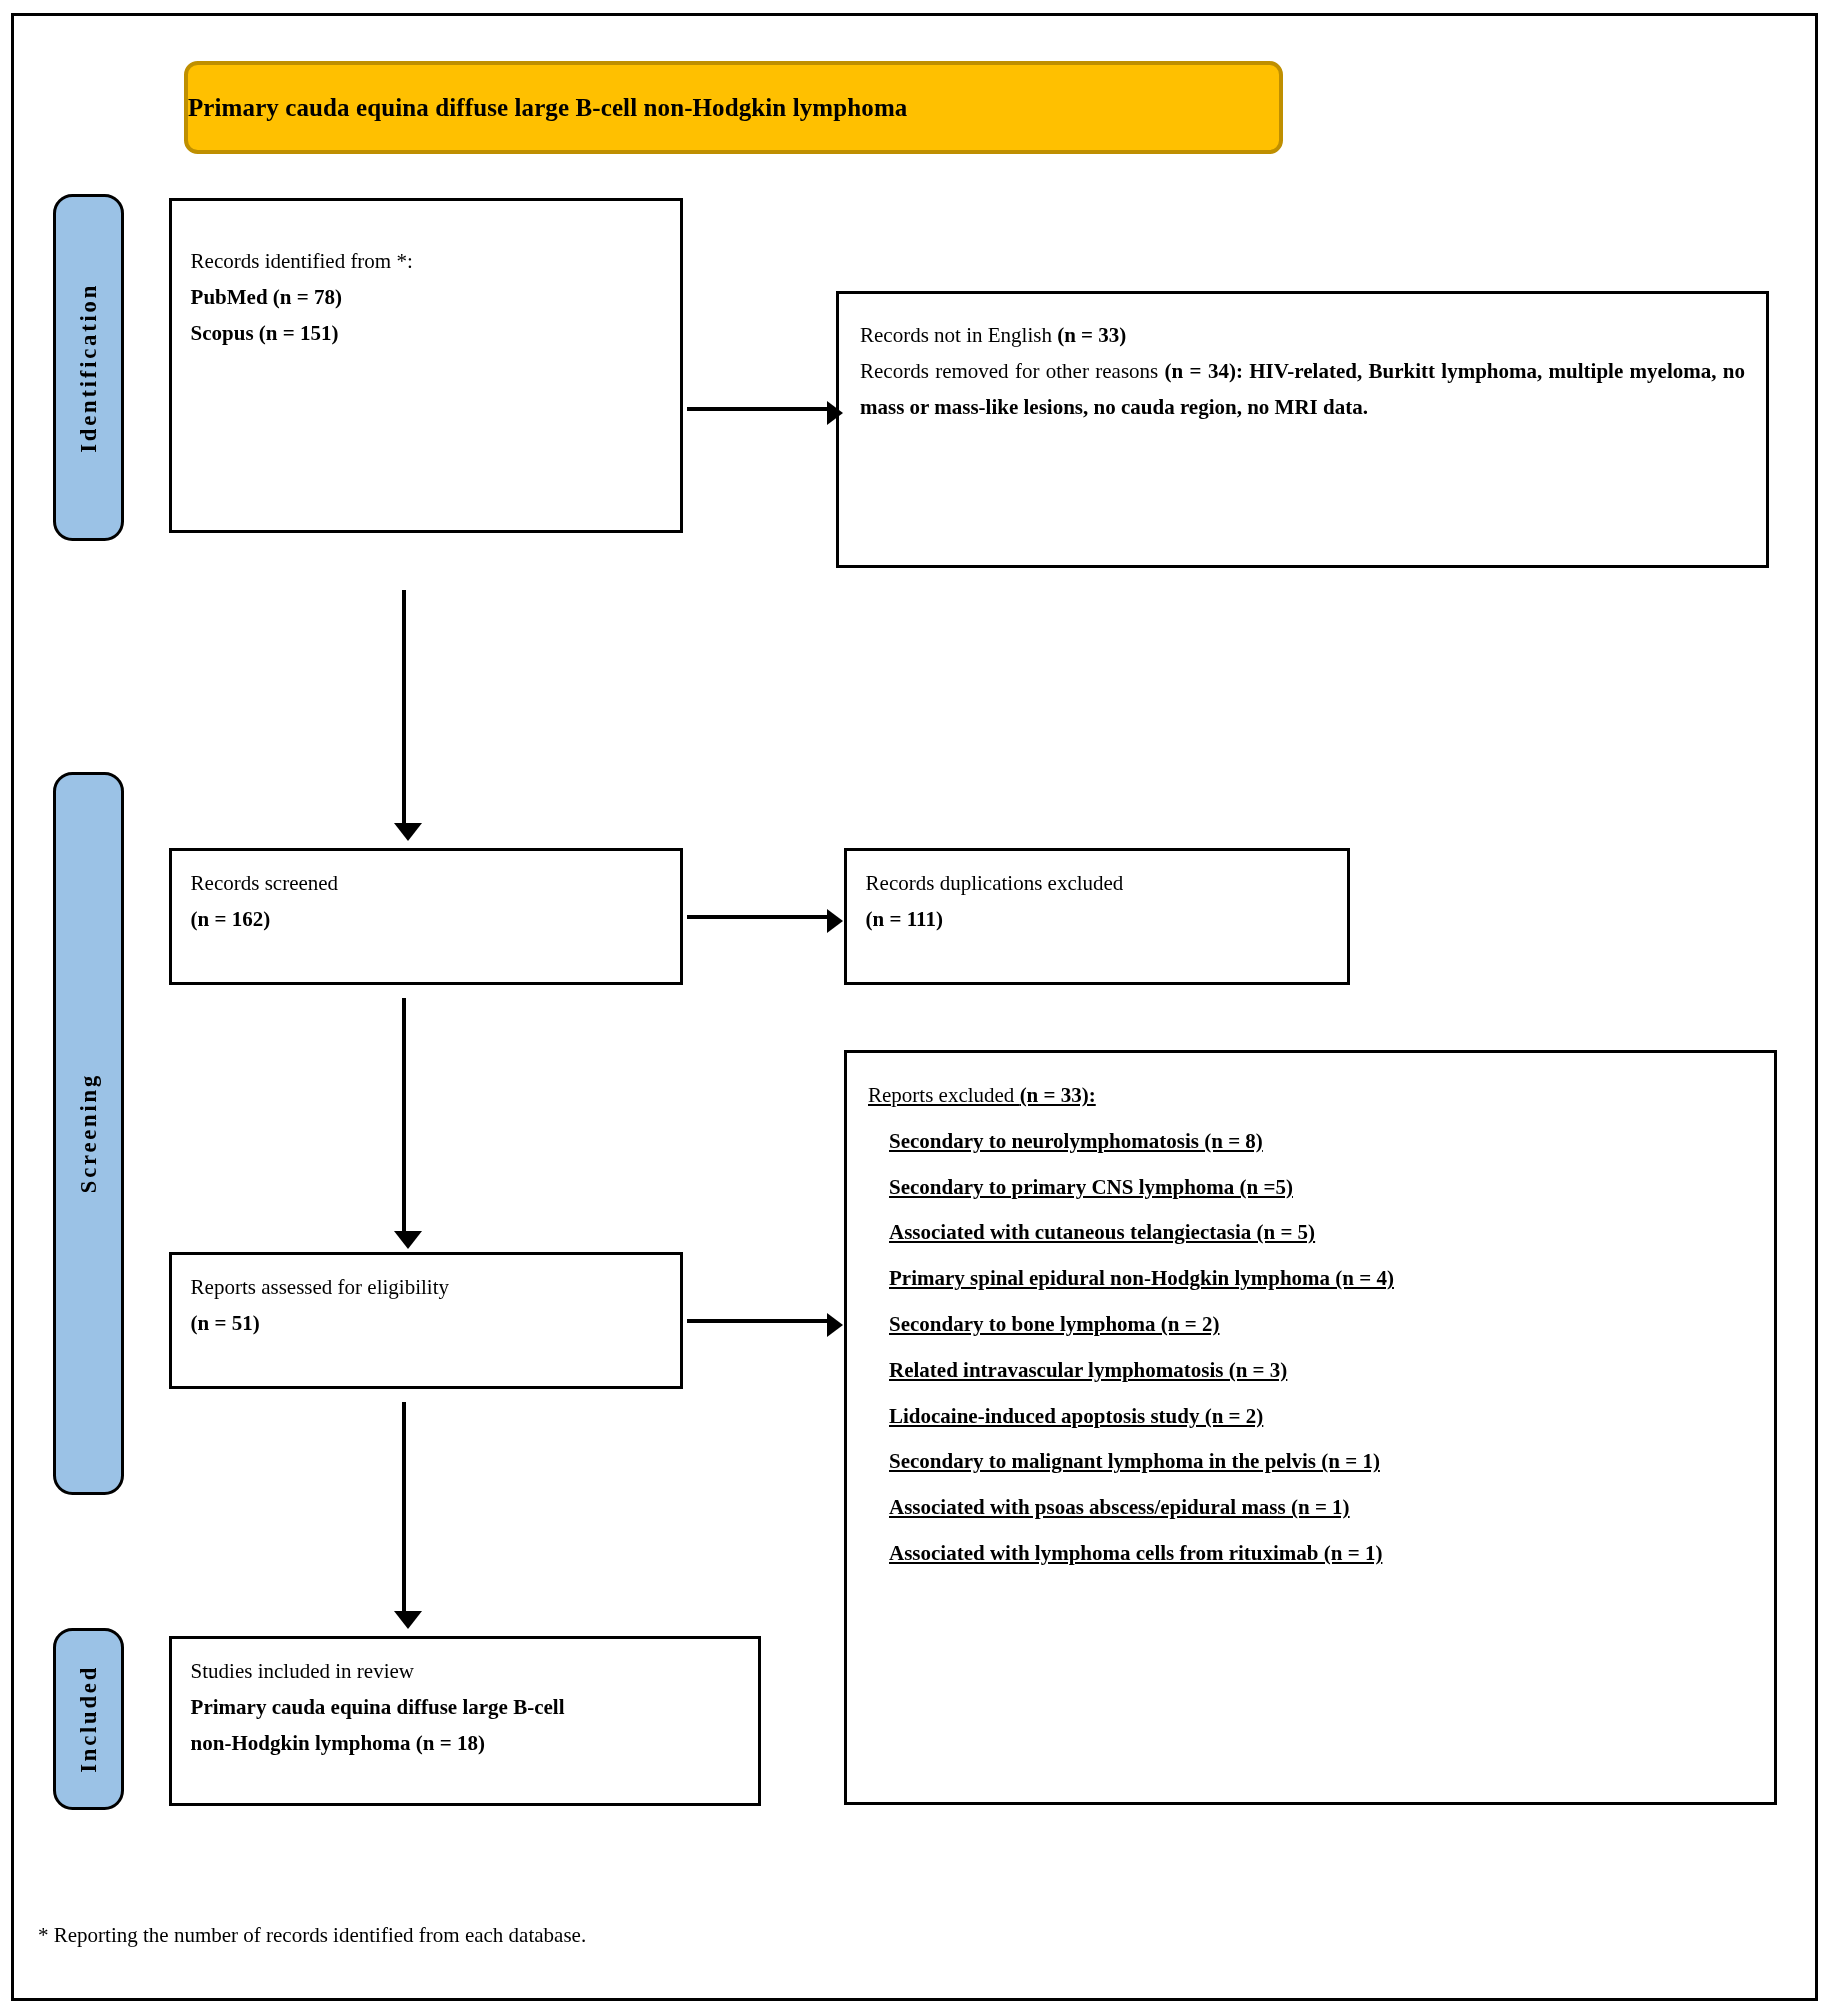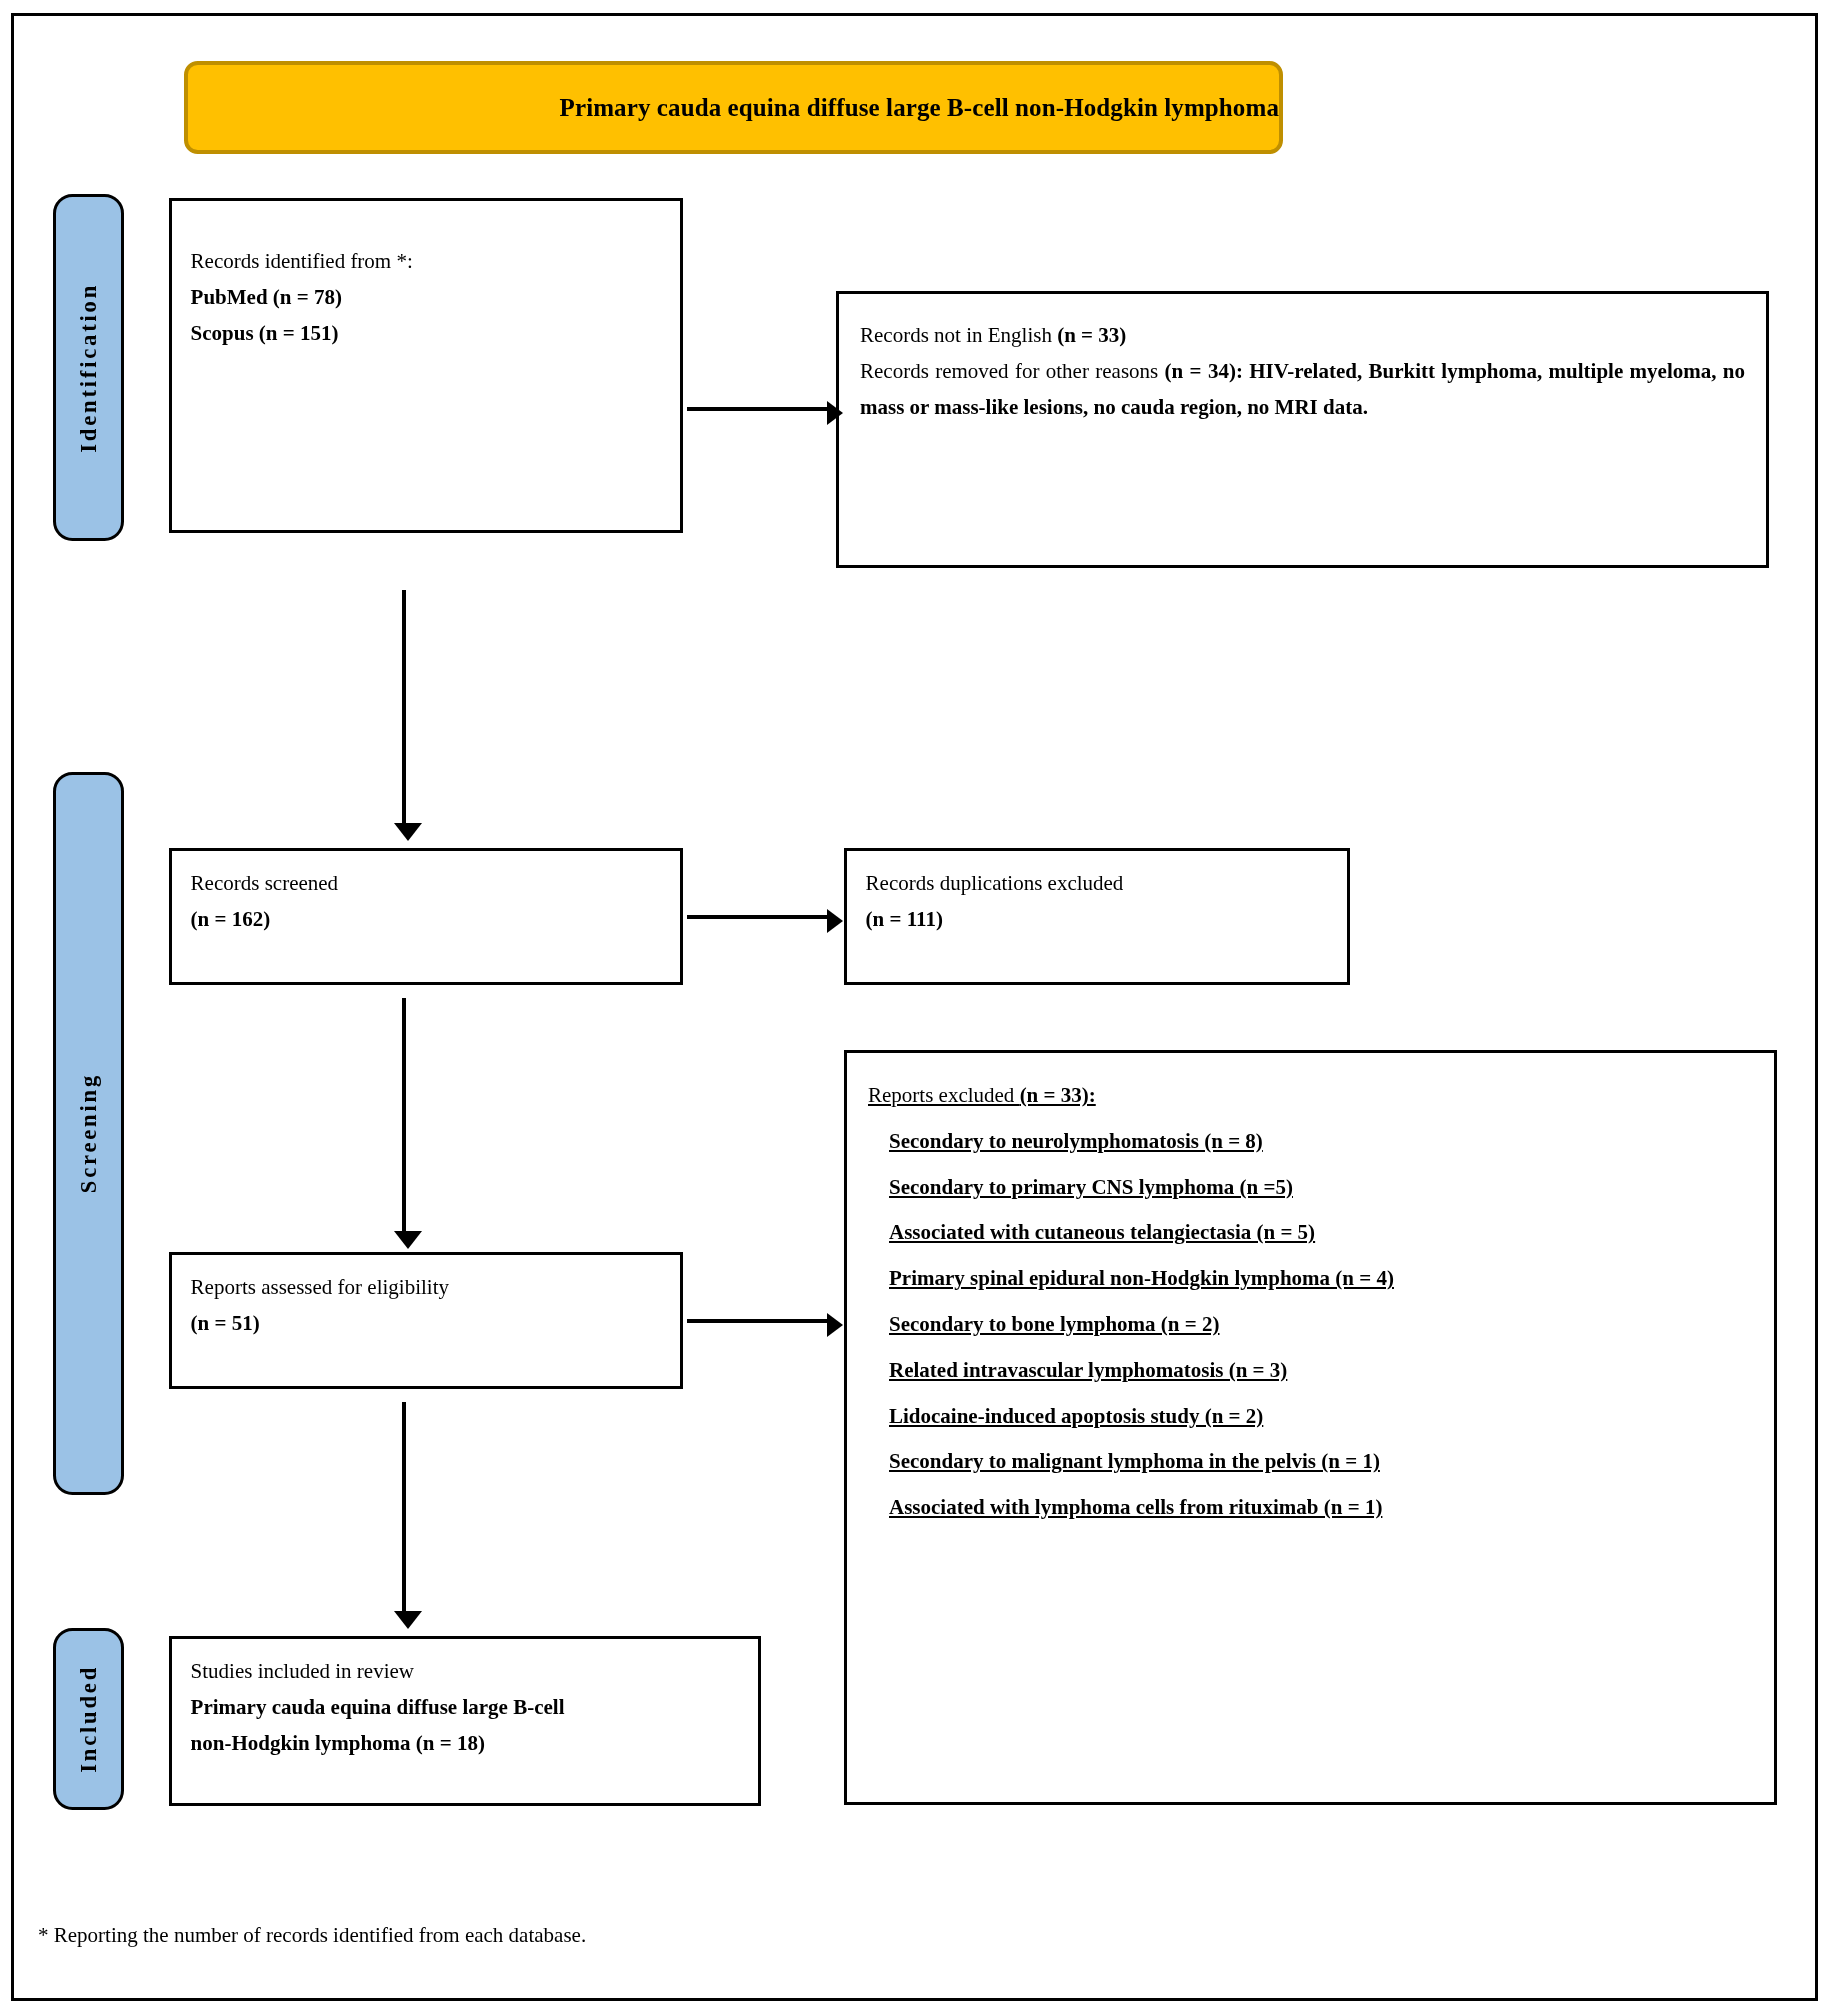--- a/index.html
+++ b/index.html
@@ -2,21 +2,21 @@
 <html style="font-size:6.5px"><head>
 <meta charset="utf-8">
 <style>
   html,body{margin:0;padding:0;background:#ffffff;}
   body{width:1829px;height:2015px;position:relative;
        font-family:"Liberation Serif","DejaVu Serif",serif;color:#000;}
   .frame{position:absolute;left:11.3px;top:13.3px;width:1807px;height:1988px;
          border:3.6px solid #000;box-sizing:border-box;}
   .title-box{position:absolute;left:184px;top:61px;width:1099px;height:93px;
              background:#FFC000;border:4px solid #BF8F00;border-radius:13.7px;
-             box-sizing:border-box;display:flex;align-items:center;justify-content:flex-end;}
+             box-sizing:border-box;display:flex;align-items:center;justify-content:flex-start;}
   .title-box span{font-size:25px;font-weight:bold;letter-spacing:0.1px;}
   .stage{position:absolute;left:53px;width:71px;background:#9BC2E6;
          border:3.6px solid #000;border-radius:19.4px;box-sizing:border-box;
          display:flex;align-items:center;justify-content:center;}
   .stage span{writing-mode:vertical-rl;transform:rotate(180deg);
               font-size:22.6px;font-weight:bold;letter-spacing:2.8px;white-space:nowrap;}
   #stage-identification{top:194px;height:347px;}
   #stage-screening{top:772px;height:723px;}
   #stage-included{top:1628px;height:182px;}
   .box{position:absolute;border:3.6px solid #000;background:#fff;box-sizing:border-box;
@@ -110,20 +110,21 @@
   <div class="inner">
     <div class="excl-head"><span>Reports excluded </span><span class="b">(n = 33):</span></div>
     <div class="excl-item">Secondary to neurolymphomatosis (n = 8)</div>
     <div class="excl-item">Secondary to primary CNS lymphoma (n =5)</div>
     <div class="excl-item">Associated with cutaneous telangiectasia (n = 5)</div>
     <div class="excl-item">Primary spinal epidural non-Hodgkin lymphoma (n = 4)</div>
     <div class="excl-item">Secondary to bone lymphoma (n = 2)</div>
     <div class="excl-item">Related intravascular lymphomatosis (n = 3)</div>
     <div class="excl-item">Lidocaine-induced apoptosis study (n = 2)</div>
     <div class="excl-item">Secondary to malignant lymphoma in the pelvis (n = 1)</div>
+    <div class="excl-item">Associated with psoas abscess/epidural mass (n = 1)</div>
     <div class="excl-item">Associated with lymphoma cells from rituximab (n = 1)</div>
   </div>
 </div>
 
 <div class="box" id="box-included">
   <div class="inner">
     <div>Studies included in review</div>
     <div class="b">Primary cauda equina diffuse large B-cell</div>
     <div class="b">non-Hodgkin lymphoma (n = 18)</div>
   </div>

